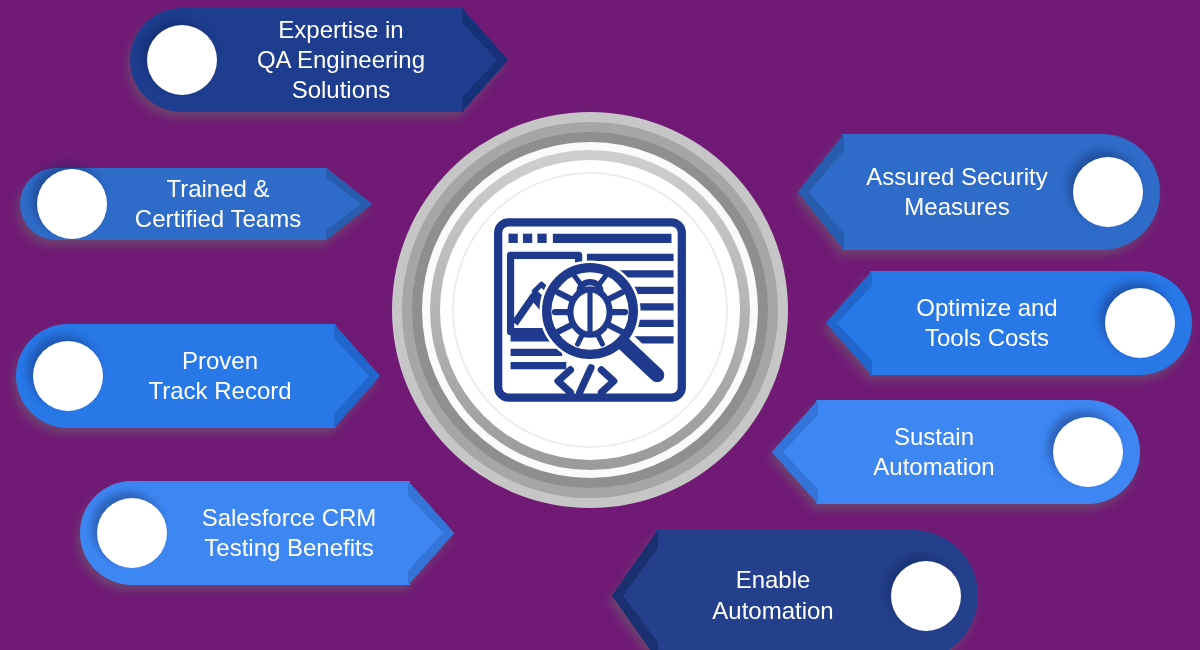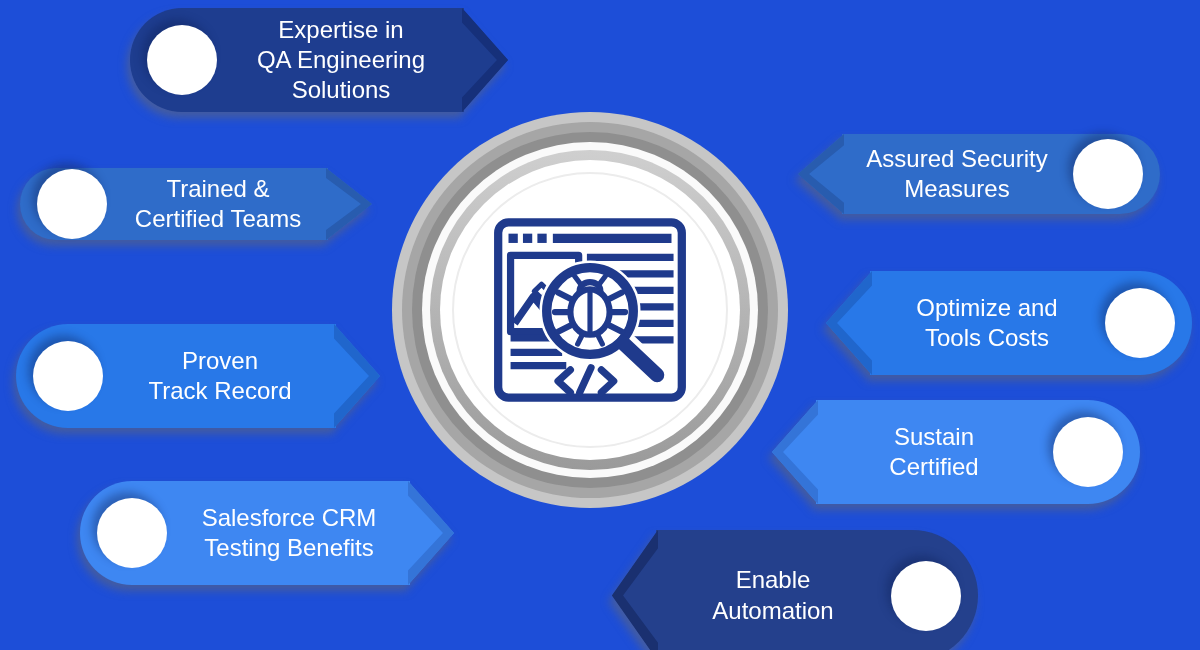--- a/index.html
+++ b/index.html
@@ -41,21 +41,21 @@
   .r3{inset:20px;background:var(--r3);}
   .r4{inset:30px;background:#fafafa;}
   .r5{inset:38px;background:linear-gradient(180deg,#cfcfcf 0%,var(--r4) 100%);}
   .r6{inset:48px;background:#ffffff;}
   .r7{inset:60px;border:2px solid #ececec;background:#ffffff;}
   .hub svg{position:absolute;left:50%;top:50%;transform:translate(-50%,-50%);}
 </style>
 </head>
 <body>
 
-<div class="stage" style="--icon: #1f3a8c; --r1: #c6c6c6; --r2: #a6a6a6; --r3: #8f8f8f; --r4: #9a9a9a; background: #1d4ed8;">
+<div class="stage" style="--icon: #1f3a8c; --r1: #c6c6c6; --r2: #a6a6a6; --r3: #8f8f8f; --r4: #9a9a9a; background: #701a75;">
 
   <div class="hub">
     <div class="ring r1"></div>
     <div class="ring r2"></div>
     <div class="ring r3"></div>
     <div class="ring r4"></div>
     <div class="ring r5"></div>
     <div class="ring r6"></div>
     <div class="ring r7"></div>
 
@@ -154,21 +154,21 @@
     <div class="tipwrap">
         <div class="tip"></div>
         <div class="bevel"></div>
       </div>
     <div class="dot"></div>
     <div class="label">Salesforce CRM
 Testing Benefits</div>
   </div>
 
 
-  <div class="banner right" style="left: 798px; top: 134px; width: 362px; height: 80px; --c: #2f6cc9; --cd: #285caf;">
+  <div class="banner right" style="left: 798px; top: 134px; width: 362px; height: 116px; --c: #2f6cc9; --cd: #285caf;">
     <div class="cap"></div>
     <div class="tipwrap">
         <div class="tip"></div>
         <div class="bevel"></div>
       </div>
     <div class="dot"></div>
     <div class="label">Assured Security
 Measures</div>
   </div>
 
@@ -184,21 +184,21 @@
   </div>
 
   <div class="banner right" style="left: 772px; top: 400px; width: 368px; height: 104px; --c: #3e87f2; --cd: #3474d8;">
     <div class="cap"></div>
     <div class="tipwrap">
         <div class="tip"></div>
         <div class="bevel"></div>
       </div>
     <div class="dot"></div>
     <div class="label">Sustain
-Certified</div>
+Automation</div>
   </div>
 
   <div class="banner right" style="left: 612px; top: 530px; width: 366px; height: 131px; --c: #24408c; --cd: #1a3070;">
     <div class="cap"></div>
     <div class="tipwrap">
         <div class="tip"></div>
         <div class="bevel"></div>
       </div>
     <div class="dot"></div>
     <div class="label">Enable

